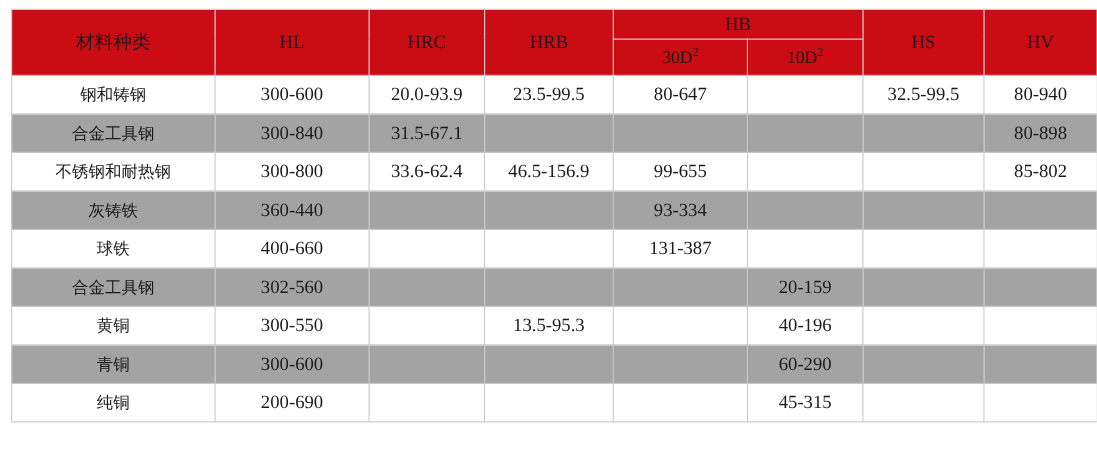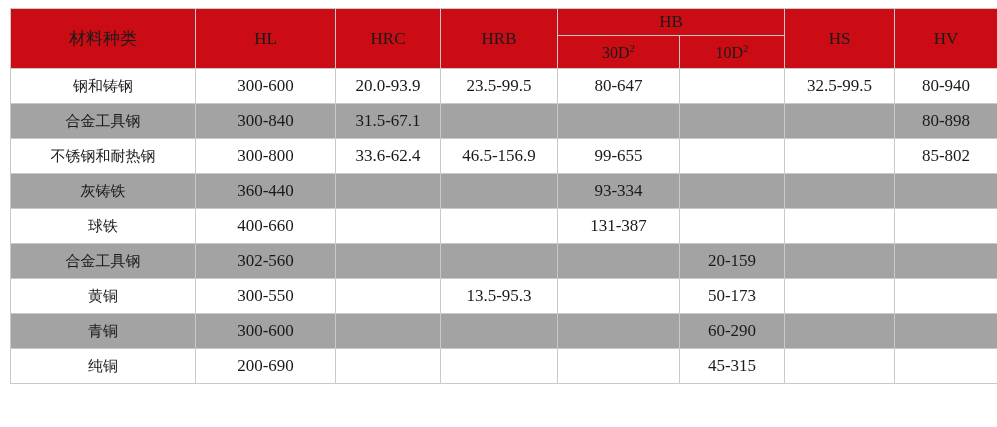--- a/index.html
+++ b/index.html
@@ -164,21 +164,21 @@
         <td>20-159</td>
         <td></td>
         <td></td>
       </tr>
       <tr>
         <td>黄铜</td>
         <td>300-550</td>
         <td></td>
         <td>13.5-95.3</td>
         <td></td>
-        <td>50-173</td>
+        <td>40-196</td>
         <td></td>
         <td></td>
       </tr>
       <tr class="alt">
         <td>青铜</td>
         <td>300-600</td>
         <td></td>
         <td></td>
         <td></td>
         <td>60-290</td>

